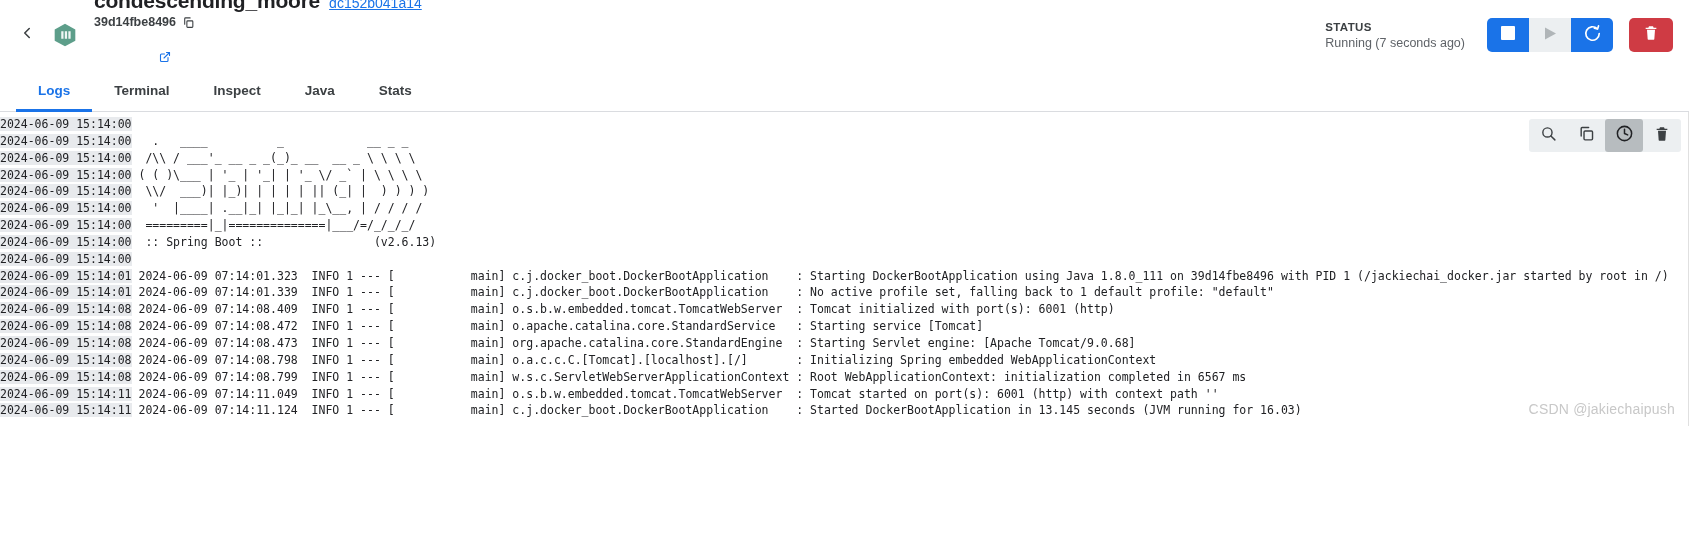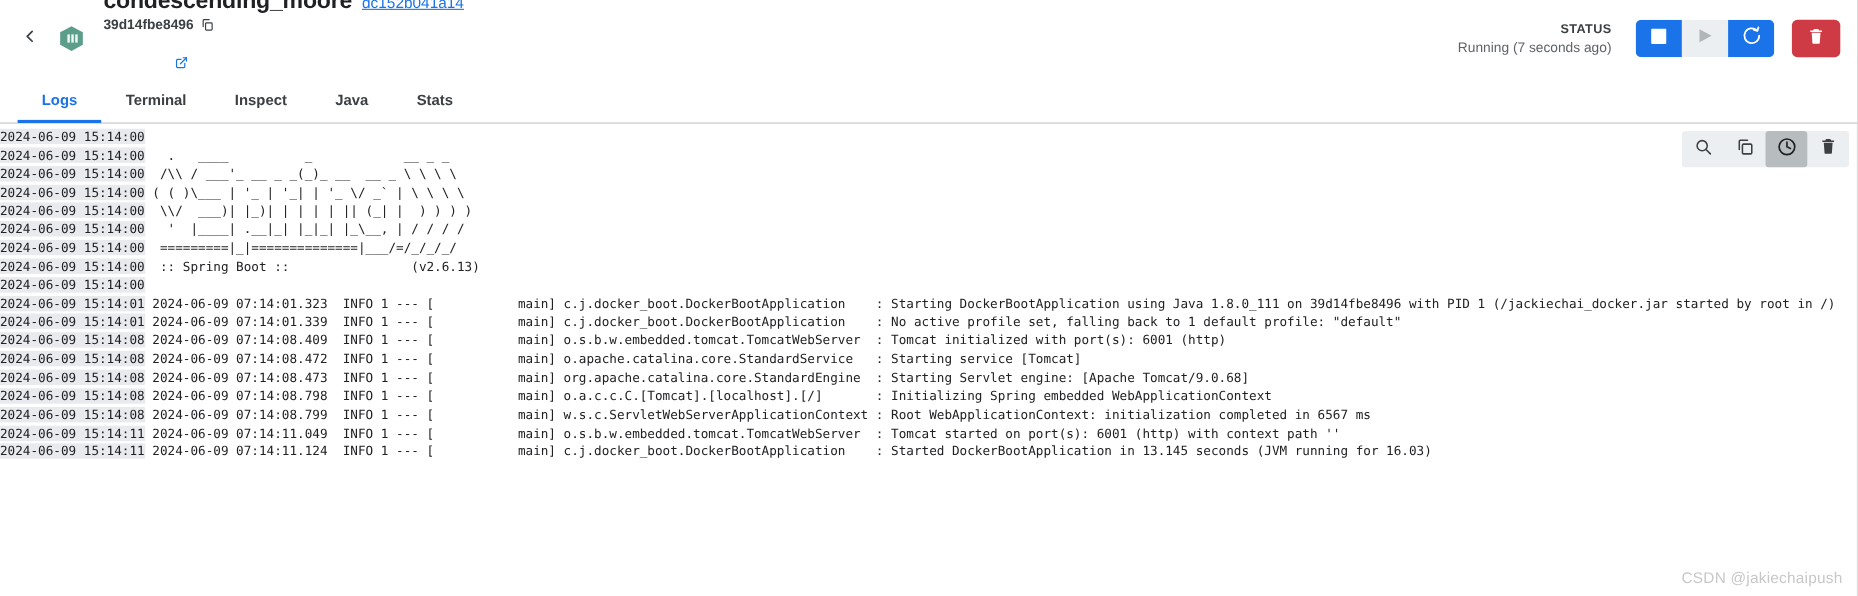--- a/index.html
+++ b/index.html
@@ -5,22 +5,22 @@
   * { box-sizing: border-box; }
   html, body {
     margin: 0; padding: 0;
     width: 1689px; height: 542px;
     background: #ffffff;
     font-family: "Liberation Sans", sans-serif;
     overflow: hidden;
   }
   .app {
     position: relative;
-    width: 1689px; height: 542px;
-    background: #000000;
+    width: 1689px; height: 426px;
+    background: #6d28d9;
     display: flex;
     flex-direction: column;
   }
 
   
   .header {
     height: 70px;
     flex: 0 0 70px;
     display: flex;
     align-items: center;
@@ -82,21 +82,20 @@
     text-decoration: underline;
     font-weight: 600;
     cursor: pointer;
     margin-top: 36px;
   }
   .ext-ic { cursor: pointer; display: flex; align-items: center; }
 
   .header-spacer { flex: 1 1 auto; }
 
   .status-block {
-    text-align: right;
     margin-right: 22px;
     display: flex; flex-direction: column; gap: 3px;
   }
   .status-label {
     font-size: 11.5px;
     font-weight: 700;
     color: #3c4043;
     letter-spacing: 0.35px;
   }
   .status-value {

